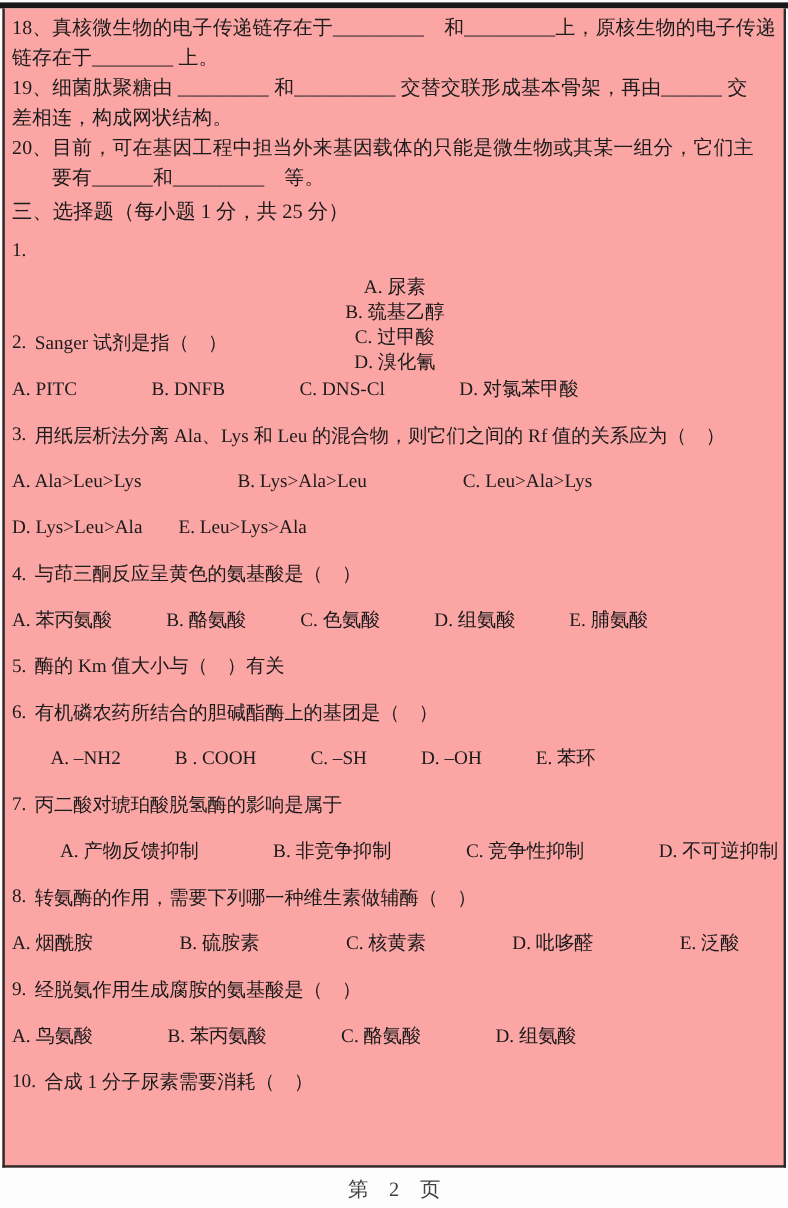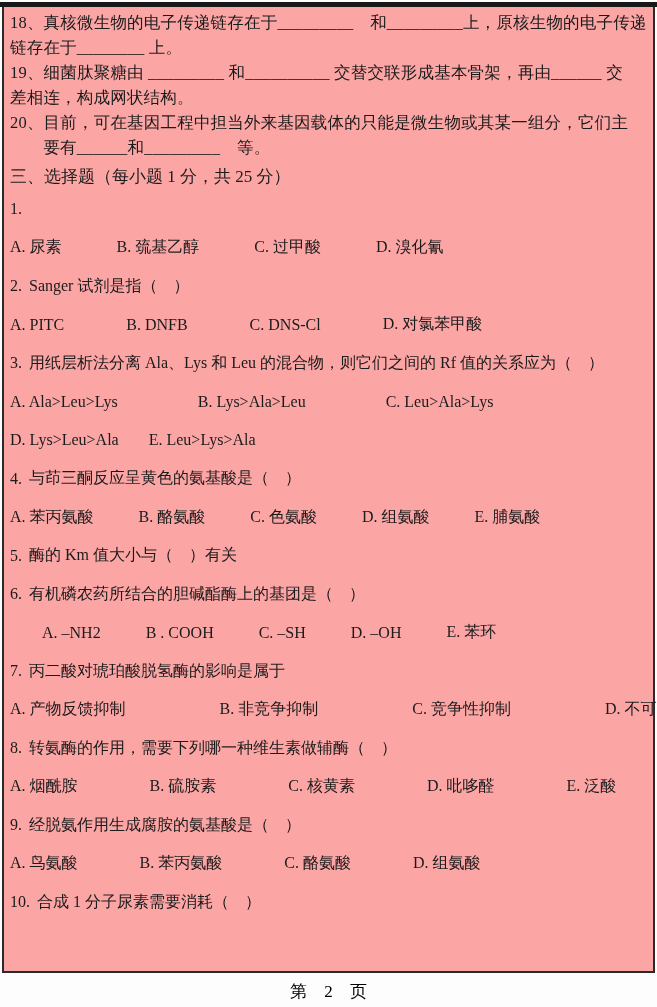--- a/index.html
+++ b/index.html
@@ -53,21 +53,21 @@
   }
   .qnum { margin-right: 7px; }
   .option-row { column-gap: 55px; }
   .option { display: inline-block; }
   .footer {
     position: absolute;
     bottom: 4px; left: 0; width: 100%;
     text-align: center;
     font-size: 17px;
     word-spacing: 13px;
-    color: #000000;
+    color: #404040;
   }
 </style>
 </head>
 <body>
 
 <div class="page">
   <div class="top-bar"></div>
 
   <div class="frame">
 
@@ -79,21 +79,21 @@
       <div class="fill-line">20、目前，可在基因工程中担当外来基因载体的只能是微生物或其某一组分，它们主</div>
       <div class="fill-line">　　要有______和_________　等。</div>
     </div>
 
     <div class="mc-header">三、选择题（每小题 1 分，共 25 分）</div>
 
     <div id="questions">
         <div class="mc-line">
           <span class="qnum">1.</span>
         </div>
-        <div class="mc-line option-row" style="">
+        <div class="mc-line option-row" style=" flex-direction: column;">
           <span class="option">A. 尿素</span>
           <span class="option">B. 巯基乙醇</span>
           <span class="option">C. 过甲酸</span>
           <span class="option">D. 溴化氰</span>
         </div>
         <div class="mc-line">
           <span class="qnum">2.</span>
           <span>Sanger 试剂是指（　）</span>
         </div>
         <div class="mc-line option-row" style="column-gap: 62px;">
@@ -138,21 +138,21 @@
           <span class="option">A. –NH2</span>
           <span class="option">B . COOH</span>
           <span class="option">C. –SH</span>
           <span class="option">D. –OH</span>
           <span class="option">E. 苯环</span>
         </div>
         <div class="mc-line">
           <span class="qnum">7.</span>
           <span>丙二酸对琥珀酸脱氢酶的影响是属于</span>
         </div>
-        <div class="mc-line option-row" style="column-gap: 94px;">
+        <div class="mc-line option-row" style="column-gap: 62px; margin-left: 40px;">
           <span class="option">A. 产物反馈抑制</span>
           <span class="option">B. 非竞争抑制</span>
           <span class="option">C. 竞争性抑制</span>
           <span class="option">D. 不可逆抑制</span>
         </div>
         <div class="mc-line">
           <span class="qnum">8.</span>
           <span>转氨酶的作用，需要下列哪一种维生素做辅酶（　）</span>
         </div>
         <div class="mc-line option-row" style="column-gap: 72px;">

